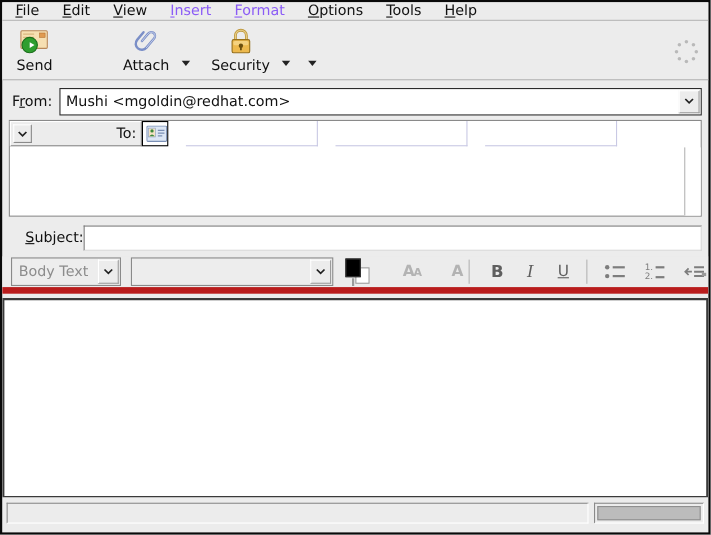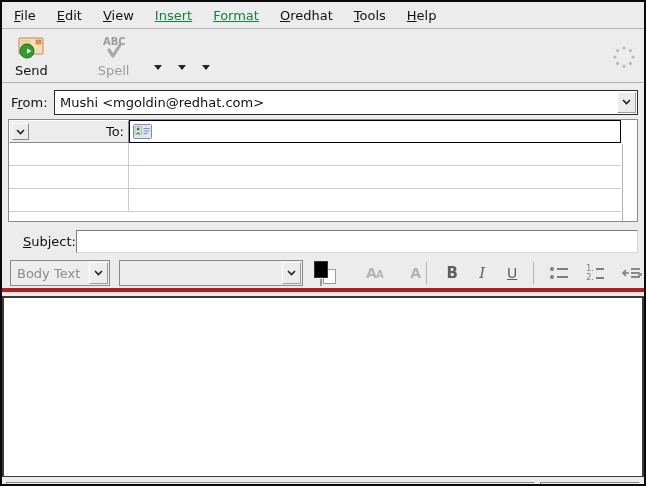--- a/index.html
+++ b/index.html
@@ -4,25 +4,25 @@
 <style>
   html,body{margin:0;padding:0;background:#555;}
   *{box-sizing:border-box;}
   .window{
     position:relative;width:646px;height:486px;
     background:#ececec;border:2px solid #0a0a0a;
     font-family:"DejaVu Sans","Liberation Sans",sans-serif;
     font-size:13px;color:#111;overflow:hidden;
   }
   
-  .menubar{display:flex;align-items:center;height:27px;padding-left:10px;
+  .menubar{display:flex;align-items:center;height:17px;padding-left:10px;
     border-bottom:1px solid #b3b3b3;background:#ececec;column-gap:17px;}
   .menu-item{padding:2px 2px;cursor:default;white-space:nowrap;}
   .menu-item .mn{text-decoration:underline;}
-  .menu-item.disabled{color:#15803d;text-decoration:underline;}
+  .menu-item.disabled{color:#8b5cf6;}
   
   .toolbar{position:relative;display:flex;align-items:flex-end;height:54px;
     padding:3px 6px 2px 6px;border-bottom:1px solid #b3b3b3;background:#ececec;}
   .tbtn{display:flex;flex-direction:column;align-items:center;justify-content:flex-end;
     padding:1px 6px;border:1px solid transparent;}
   .tbtn .ticon{height:30px;display:flex;align-items:center;justify-content:center;}
   .tbtn .tlabel{line-height:15px;}
   .tbtn.disabled .tlabel{color:#9c9c9c;}
   .drop-arrow{width:12px;height:40px;display:flex;align-items:center;justify-content:center;margin:0 2px;}
   .drop-arrow svg{margin-top:14px;}
@@ -33,22 +33,22 @@
   .from-row .flabel{width:52px;text-align:left;padding-left:9px;}
   .mnu{text-decoration:underline;}
   .combo{flex:1;display:flex;align-items:center;height:25px;background:#fff;
     border:1px solid #2a2a2a;position:relative;}
   .combo .cval{margin-left:5px;white-space:nowrap;}
   .combo .csub{margin-left:10px;color:#8a8a8a;white-space:nowrap;}
   .combo-btn{position:absolute;right:1px;top:1px;bottom:1px;width:19px;background:#ececec;
     border:1px solid #9c9c9c;border-top-color:#fff;border-left-color:#fff;
     display:flex;align-items:center;justify-content:center;}
   
-  .addr-table{margin:4px 6px 0 6px;height:103px;background:#fff;
-    border:1px solid #8a8a8a;display:flex;flex-direction:column;position:relative;}
+  .addr-table{margin:4px 6px 0 6px;height:88px;background:#fff;
+    border:1px solid #8a8a8a;display:flex;flex-direction:row;position:relative;}
   .addr-row{display:flex;height:23px;flex:0 0 auto;}
   .addr-col-l{width:120px;flex:0 0 120px;display:flex;align-items:center;}
   .addr-col-r{flex:1;display:flex;align-items:center;margin-right:16px;}
   .addr-type-btn{flex:1;height:100%;background:#ececec;display:flex;align-items:center;
     border:1px solid #8a8a8a;border-top-color:#fff;border-left-color:#fff;padding:0 4px 0 2px;}
   .addr-type-btn .type-label{margin-left:auto;}
   .mini-drop{width:17px;height:17px;background:#ececec;border:1px solid #8a8a8a;
     border-top-color:#fff;border-left-color:#fff;display:flex;align-items:center;justify-content:center;}
   .addr-input{flex:1;height:100%;background:#fff;border:1px solid #000;
     display:flex;align-items:center;padding-left:3px;}
@@ -57,21 +57,21 @@
   .addr-scrollstrip{position:absolute;top:24px;right:0;bottom:0;width:15px;background:#fff;
     border-left:1px solid #b5b5b5;}
   
   .subject-row{display:flex;align-items:center;margin:7px 6px 0 0;height:24px;}
   .subject-row .slabel{width:62px;padding-left:9px;margin-left:12px;}
   .text-input{flex:1;height:23px;background:#fff;border:1px solid #7a7a7a;
     border-bottom-color:#d6d6d6;border-right-color:#d6d6d6;
     font:inherit;padding:0 4px;outline:none;}
   
   .fmtbar{display:flex;align-items:center;height:34px;margin-top:5px;padding:0 0 0 8px;
-    border-bottom:4px solid #b91c1c;background:#ececec;position:relative;}
+    border-bottom:6px solid #b91c1c;background:#ececec;position:relative;}
   .fcombo{height:26px;background:#ededed;border:1px solid #8a8a8a;display:flex;
     align-items:center;position:relative;color:#8c8c8c;}
   .fcombo .fval{margin-left:6px;white-space:nowrap;overflow:hidden;}
   .fcombo .combo-btn{background:#ececec;}
   .fcombo1{width:111px;}
   .fcombo2{width:206px;margin-left:9px;}
   .colorpick{width:27px;height:27px;margin-left:9px;position:relative;}
   .colorpick .back{position:absolute;left:11px;top:9px;width:13px;height:15px;background:#fff;border:1px solid #9a9a9a;}
   .colorpick .fore{position:absolute;left:2px;top:1px;width:14px;height:17px;background:#000;border:1px solid #333;}
   .colorpick .tick{position:absolute;left:8px;top:19px;width:2px;height:7px;background:#9a9a9a;}
@@ -108,21 +108,21 @@
 <body>
 
 <div class="window">
 
   <div class="menubar">
     <div class="menu-item"><span></span><span class="mn">F</span><span>ile</span></div>
     <div class="menu-item"><span></span><span class="mn">E</span><span>dit</span></div>
     <div class="menu-item"><span></span><span class="mn">V</span><span>iew</span></div>
     <div class="menu-item disabled"><span></span><span class="mn">I</span><span>nsert</span></div>
     <div class="menu-item disabled"><span></span><span class="mn">F</span><span>ormat</span></div>
-    <div class="menu-item"><span></span><span class="mn">O</span><span>redhat</span></div>
+    <div class="menu-item"><span></span><span class="mn">O</span><span>ptions</span></div>
     <div class="menu-item"><span></span><span class="mn">T</span><span>ools</span></div>
     <div class="menu-item"><span></span><span class="mn">H</span><span>elp</span></div>
   </div>
 
   <div class="toolbar">
     <div class="tbtn">
       <span class="ticon">
         <svg width="30" height="26" viewBox="0 0 30 26">
           <rect x="3" y="3" width="24" height="16" rx="1" fill="#f6dfb2" stroke="#b8875a"></rect>
           <rect x="20" y="5" width="5" height="4" fill="#e09a50" stroke="#b06a28" stroke-width="0.5"></rect>
@@ -130,36 +130,51 @@
           <line x1="5" y1="9" x2="15" y2="9" stroke="#d9b87e"></line>
           <circle cx="11" cy="16" r="7" fill="#2f9e2f" stroke="#1b6e1b"></circle>
           <path d="M7,16 h4 v-2.6 l4.4,2.6 L11,18.6 V16 z" fill="#fff"></path>
         </svg>
       </span>
       <span class="tlabel">Send</span>
     </div>
     <div class="gap-m"></div>
     <div class="gap-m"></div>
       <div class="gap-s"></div>
-    <div class="tbtn disabled">
+    <div class="gap-m"></div>
+    <div class="tbtn">
       <span class="ticon">
-        <svg width="30" height="28" viewBox="0 0 30 28">
-          <text x="4" y="11" font-family="DejaVu Sans,sans-serif" font-size="10" fill="#9c9c9c" font-weight="bold">ABC</text>
-          <path d="M10 16 l4 6 l7 -11" fill="none" stroke="#a8a8a8" stroke-width="3.2" stroke-linecap="round" stroke-linejoin="round"></path>
-        </svg>
-      </span>
-      <span class="tlabel">Spell</span>
-    </div>
-    <div class="gap-m"></div>
+        <svg width="26" height="28" viewBox="0 0 26 28">
+          <g transform="rotate(40 13 14)">
+            <path d="M9.5 16 V7.5 a3.5 4 0 0 1 7 0 V18 a5.5 5.5 0 0 1 -11 0 V9" fill="none" stroke="#7b8fc7" stroke-width="2.2" stroke-linecap="round"></path>
+            <path d="M9.5 16 V7.5 a3.5 4 0 0 1 7 0 V18" fill="none" stroke="#c6d0ea" stroke-width="0.8" stroke-linecap="round"></path>
+          </g>
+        </svg>
+      </span>
+      <span class="tlabel">Attach</span>
+    </div>
     <div class="drop-arrow">
       <svg width="8" height="5" viewBox="0 0 8 5">
           <path d="M0 0 h8 l-4 5 z" fill="#222"></path>
         </svg>
     </div>
     <div class="gap-s"></div>
+    <div class="tbtn">
+      <span class="ticon">
+        <svg width="24" height="28" viewBox="0 0 24 28">
+          <path d="M7 13 V8.5 a5 5 0 0 1 10 0 V13" fill="none" stroke="#c09a40" stroke-width="2.6"></path>
+          <path d="M7 13 V8.5 a5 5 0 0 1 10 0 V13" fill="none" stroke="#e8d08a" stroke-width="1"></path>
+          <rect x="4" y="12" width="16" height="12" rx="1.5" fill="#edb94d" stroke="#96701c"></rect>
+          <rect x="5.2" y="13.2" width="13.6" height="4" rx="1.5" fill="#f6d88c" opacity="0.8"></rect>
+          <circle cx="12" cy="17.5" r="2" fill="#6b4e0e"></circle>
+          <rect x="11.2" y="18.5" width="1.6" height="3.2" fill="#6b4e0e"></rect>
+        </svg>
+      </span>
+      <span class="tlabel">Security</span>
+    </div>
     <div class="drop-arrow">
       <svg width="8" height="5" viewBox="0 0 8 5">
           <path d="M0 0 h8 l-4 5 z" fill="#222"></path>
         </svg>
     </div>
     <div class="gap-s"></div>
     <div class="drop-arrow">
       <svg width="8" height="5" viewBox="0 0 8 5">
           <path d="M0 0 h8 l-4 5 z" fill="#222"></path>
         </svg>

